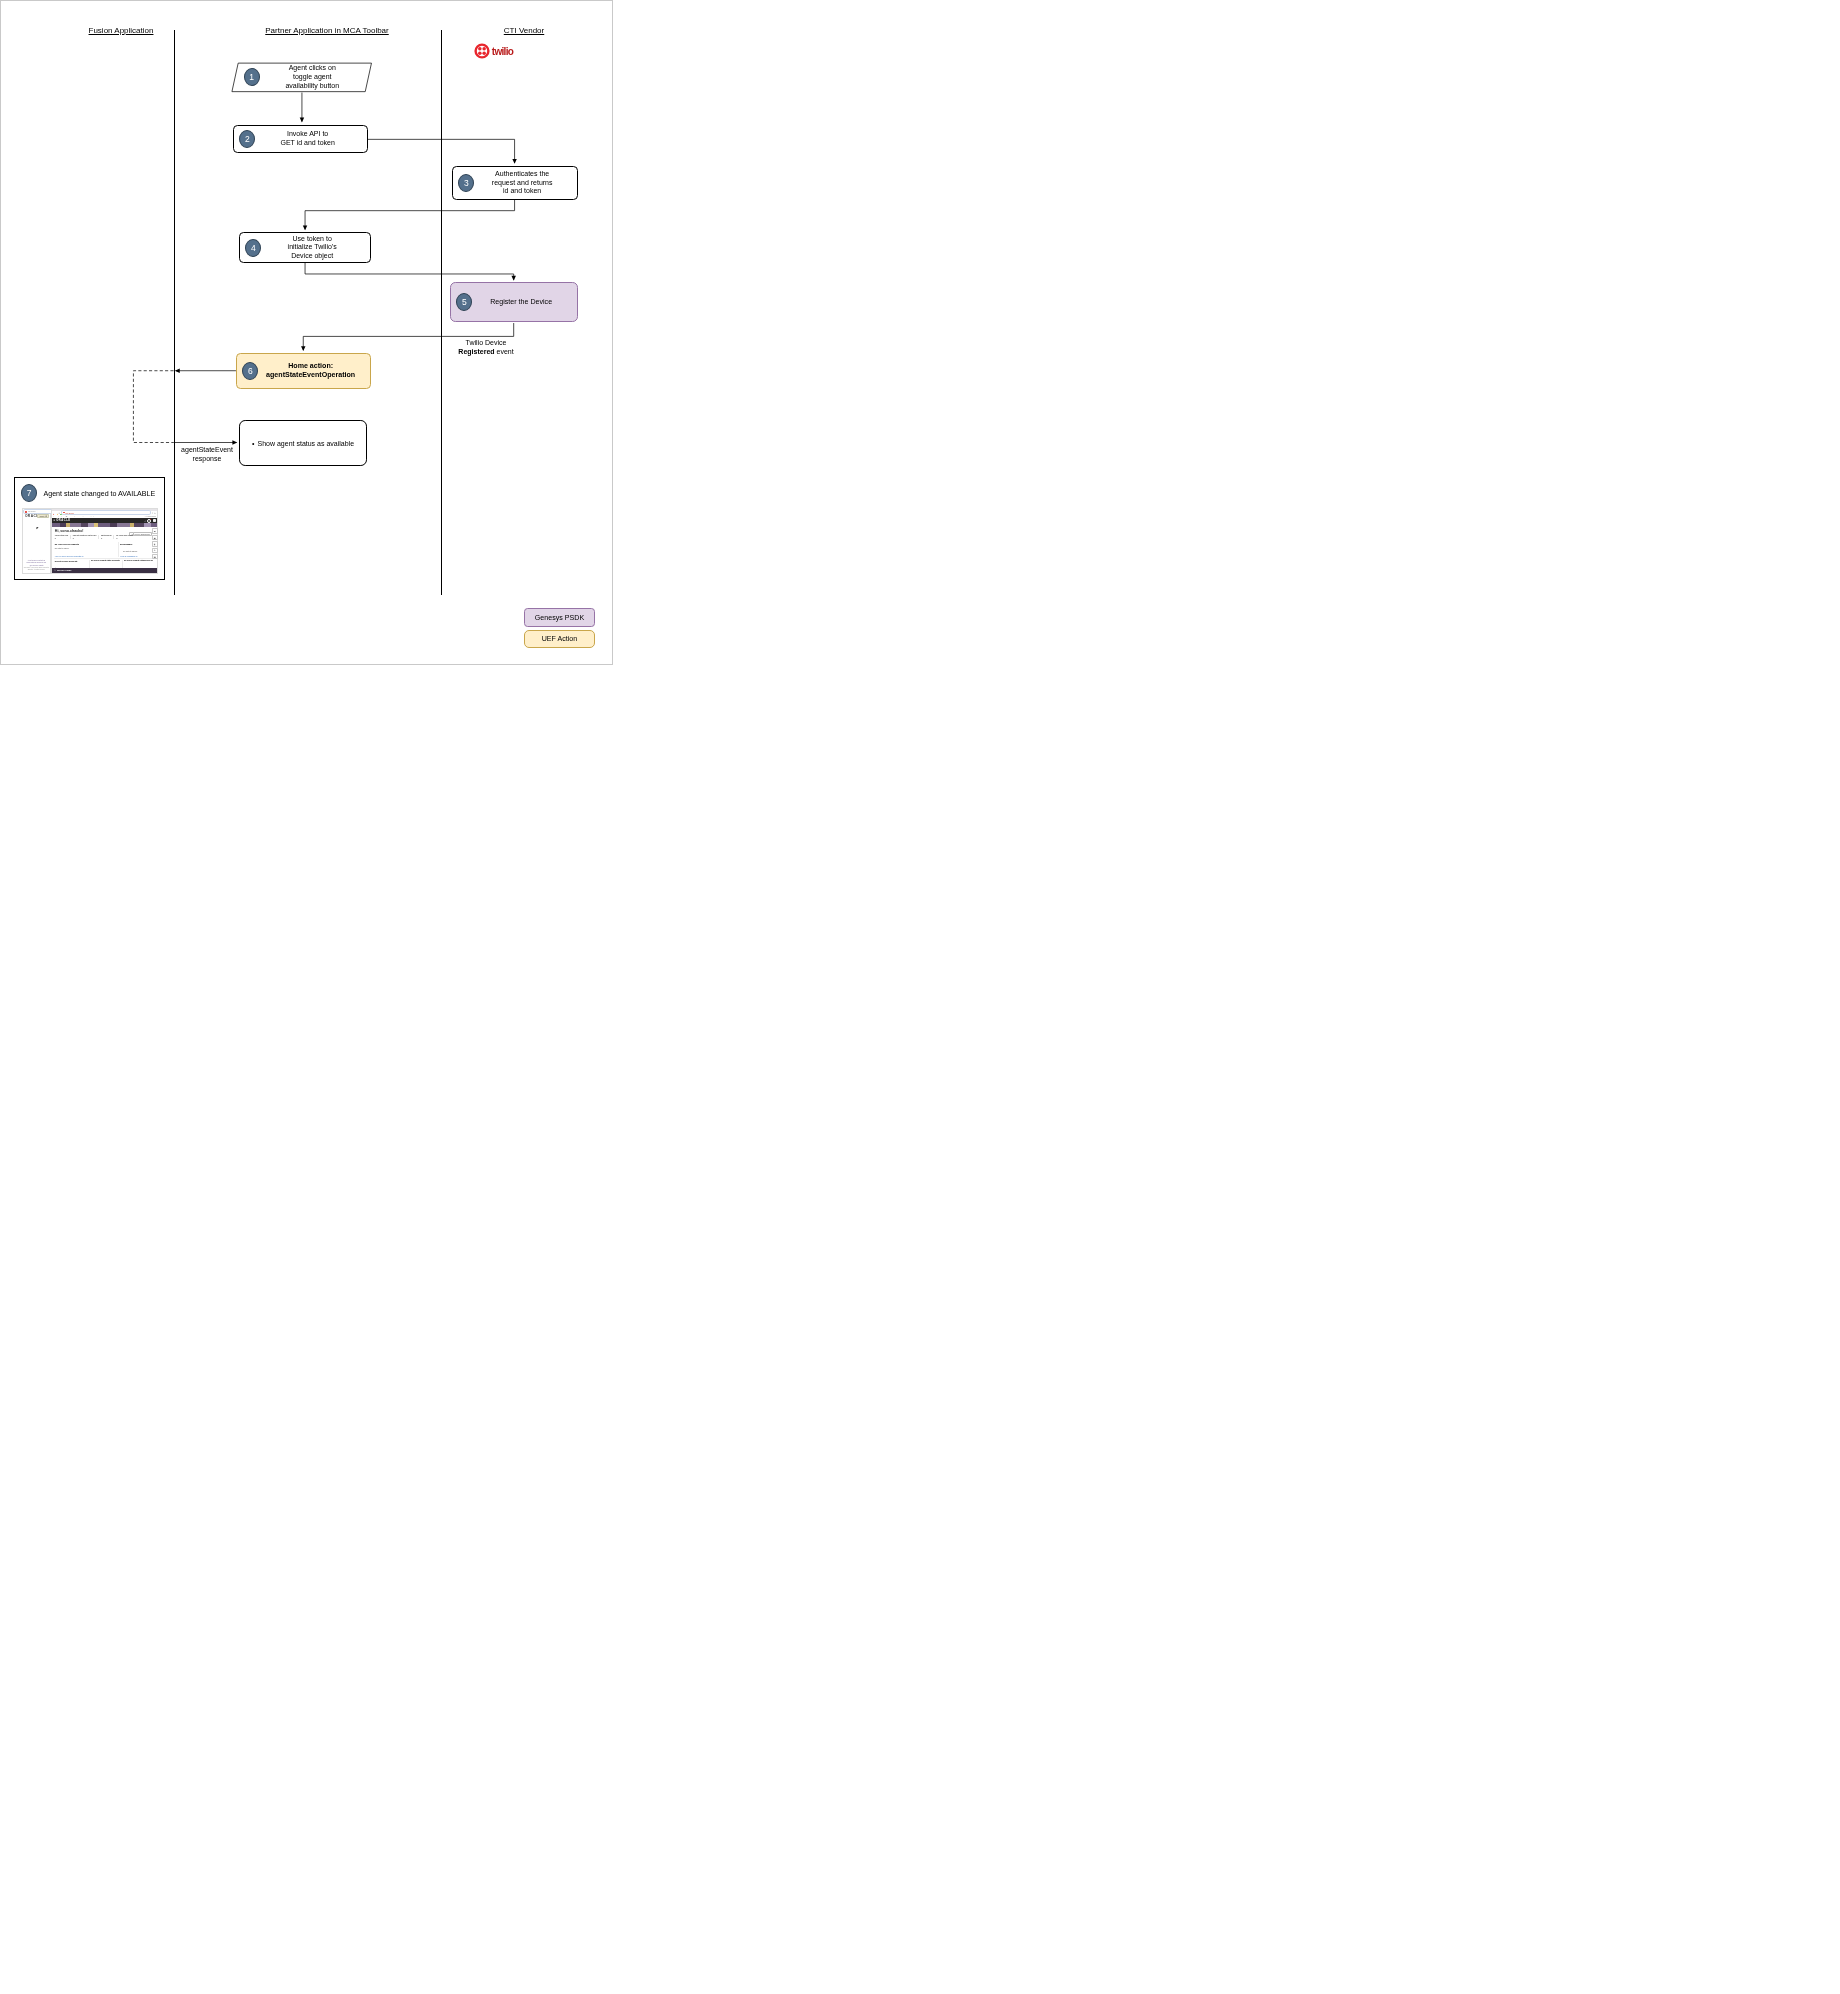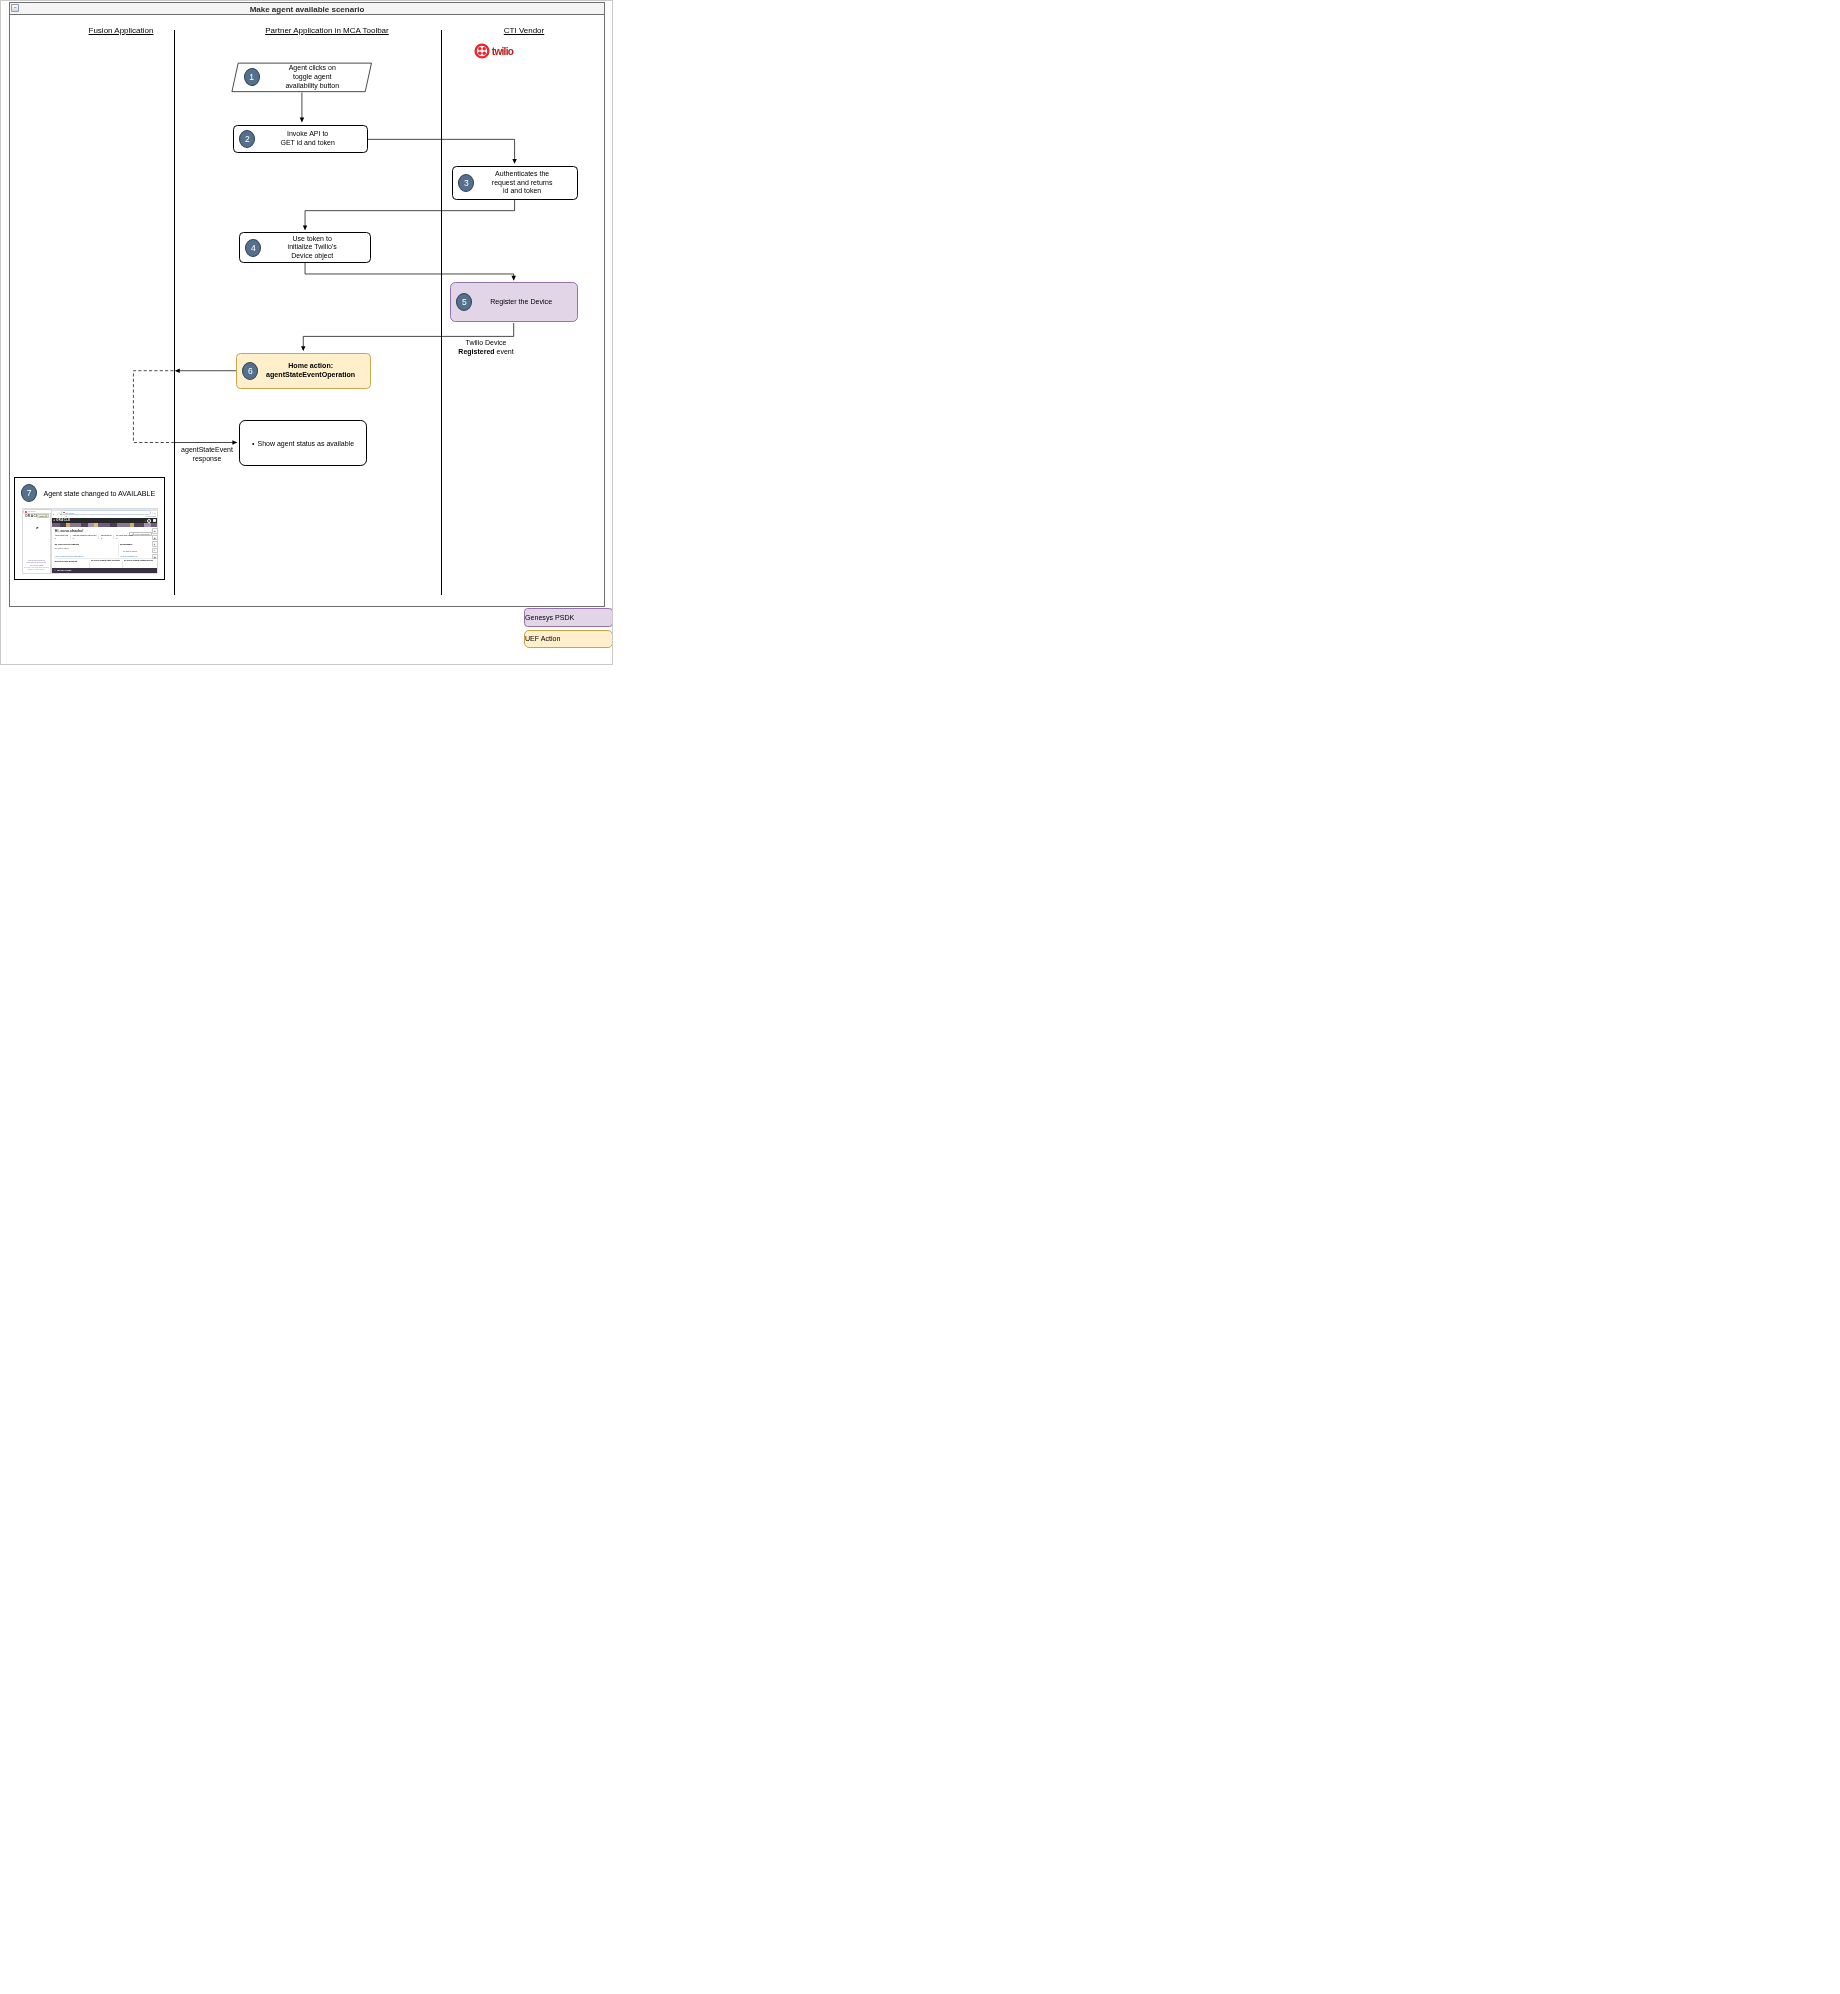--- a/index.html
+++ b/index.html
@@ -37,22 +37,22 @@
   .yellow{background:#ffefca;border:0.7px solid #c9a64b;}
   .yellow .ntext{font-weight:bold;font-size:7.1px;}
   .flabel{position:absolute;transform:translateX(-50%);text-align:center;
           font-size:7px;line-height:1.25;white-space:nowrap;}
   
   #box7{position:absolute;left:13px;top:476px;width:151px;height:103px;
         border:0.7px solid #000;box-sizing:border-box;background:#fff;}
   #box7 .badge{position:absolute;left:6.2px;top:6.2px;margin:0;}
   #box7 .cap{position:absolute;left:28.5px;top:11.6px;font-size:7.1px;}
   
-  .legend{position:absolute;left:523px;width:89px;display:flex;align-items:center;
-          justify-content:flex-start;font-size:7.1px;box-sizing:border-box;border-radius:3.6px;}
+  .legend{position:absolute;left:523px;width:71px;display:flex;align-items:center;
+          justify-content:center;font-size:7.1px;box-sizing:border-box;border-radius:3.6px;}
   
   #shot{position:absolute;left:7.1px;top:30px;width:136px;height:66px;font-family:inherit;}
   #shot .sx{position:absolute;white-space:nowrap;}
   #shotL{position:absolute;left:0;top:0;width:28.5px;height:66px;background:#fff;border:0.4px solid #dcdcdc;box-sizing:border-box;}
   #shotB{position:absolute;left:29px;top:0;width:107px;height:66px;background:#fff;border:0.4px solid #dcdcdc;box-sizing:border-box;}
   .pill{border:0.4px solid #c9d6ea;border-radius:1.8px;background:#fff;display:flex;align-items:center;gap:0.9px;overflow:hidden;}
   .rdot{width:1.3px;height:1.3px;border-radius:50%;background:#e23b32;flex:none;}
   .macdot{width:1.3px;height:1.3px;border-radius:50%;display:inline-block;margin-right:0.4px;}
   #bheader{position:absolute;left:0;top:9px;width:100%;height:5.4px;background:#272727;
            display:flex;align-items:center;gap:1.3px;padding:0 1.3px;box-sizing:border-box;color:#fff;}
@@ -70,26 +70,20 @@
   .statcol .lab{font-size:1.6px;font-weight:bold;color:#444;}
   .statcol .val{font-size:2.2px;color:#222;margin-top:0.9px;}
   .itemname{font-size:1.8px;color:#333;}
   .gear{color:#777;font-size:1.8px;}
 </style>
 </head>
 <body>
 
 <div id="root">
 
-  <div id="canvas">
-    <div id="titlebar">
-      <div id="collapse">−</div>
-      <div class="t">Make agent available scenario</div>
-    </div>
-  </div>
 
   <div class="vline" style="left:173px;"></div>
   <div class="vline" style="left:440px;"></div>
 
   <div class="hdr" style="left:96px;">Fusion Application</div>
   <div class="hdr" style="left:302px;">Partner Application in MCA Toolbar</div>
   <div class="hdr" style="left:499px;">CTI Vendor</div>
 
   <div id="twilio">
     <svg width="16" height="16" viewBox="0 0 40 40">

